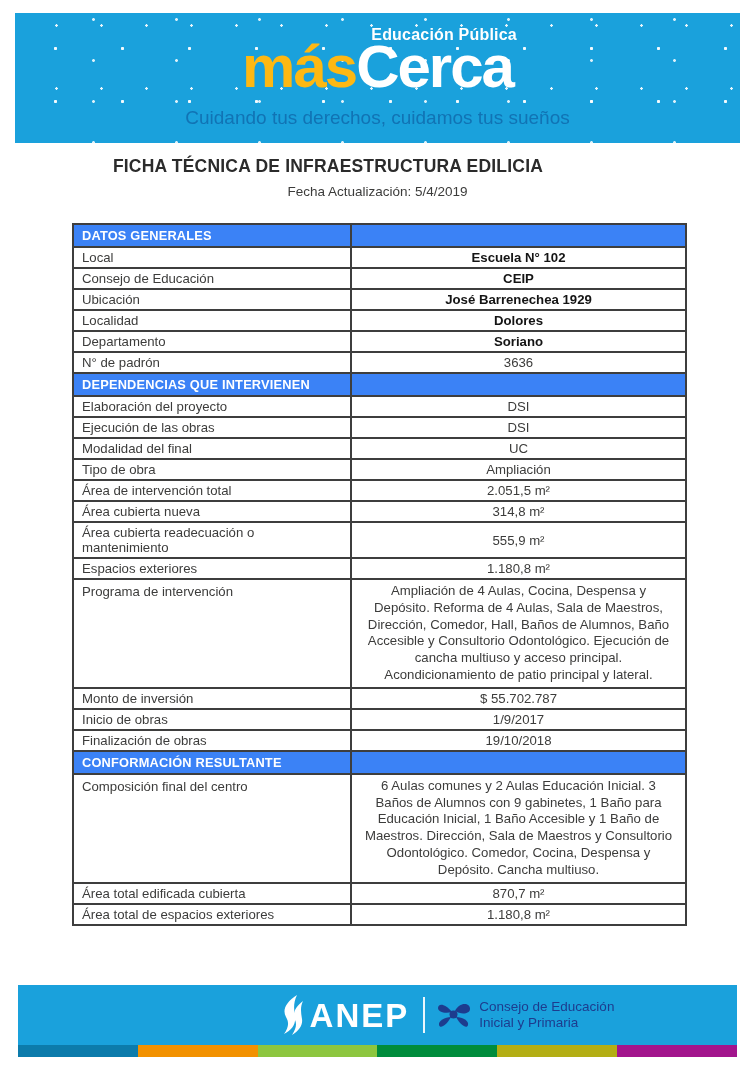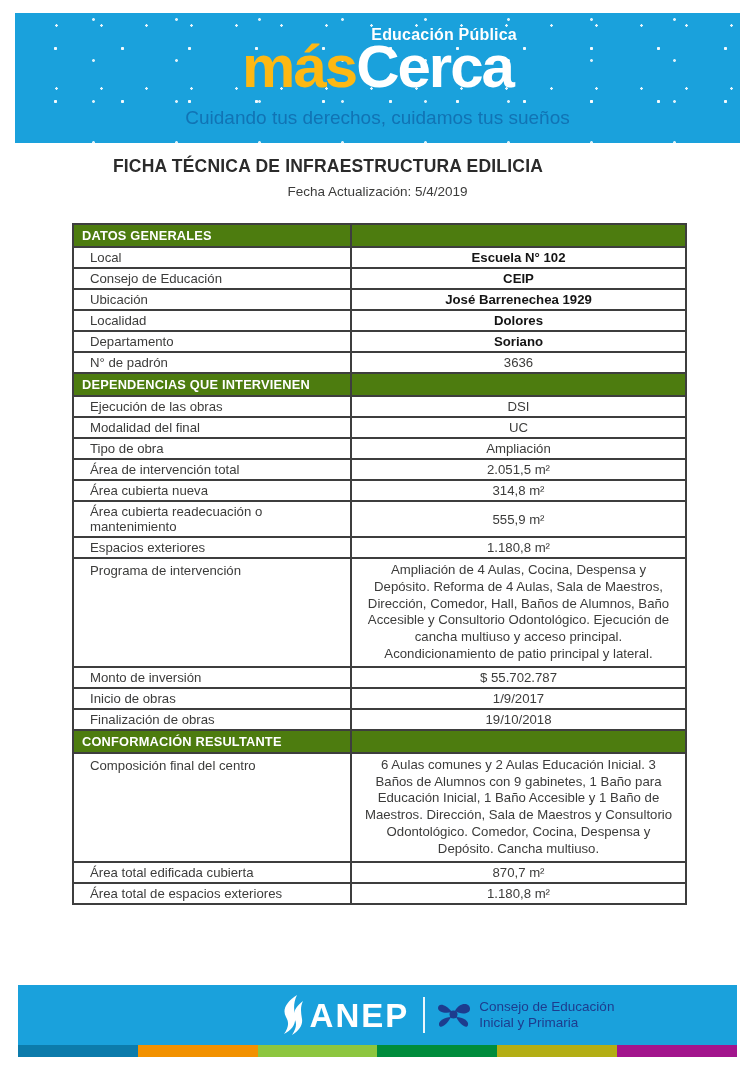--- a/index.html
+++ b/index.html
@@ -41,25 +41,25 @@
   }
 
   
   table.ficha {
     position:absolute; left:72px; top:223px; width:613px;
     border-collapse:collapse; table-layout:fixed;
   }
   .ficha td {
     border:2px solid #3e3e3e;
     font-size:13.2px; line-height:15px;
-    padding:2px 16px; vertical-align:middle;
+    padding:2px 8px; vertical-align:middle;
     overflow:hidden;
   }
   .ficha td.sec {
-    background:#4d7c0f; color:#ffffff; font-weight:700;
+    background:#3b82f6; color:#ffffff; font-weight:700;
     font-size:12.8px; letter-spacing:0.2px; padding:3px 8px;
   }
   .ficha td.lbl { text-align:left; }
   .ficha td.val { text-align:center; }
   .ficha td.val.bold { font-weight:700; color:#141414; }
   .ficha td.long { text-align:center; line-height:16.8px; padding:3px 10px; }
   .ficha td.vtop { vertical-align:top; padding-top:4px; }
 
   
   .footer { position:absolute; left:18px; top:985px; width:719px; }
@@ -125,20 +125,24 @@
     <td class="val bold">Soriano</td>
   </tr>
   <tr>
     <td class="lbl">N° de padrón</td>
     <td class="val">3636</td>
   </tr>
 
   <tr>
     <td class="sec">DEPENDENCIAS QUE INTERVIENEN</td>
     <td class="sec"></td>
+  </tr>
+  <tr>
+    <td class="lbl">Elaboración del proyecto</td>
+    <td class="val">DSI</td>
   </tr>
   <tr>
     <td class="lbl">Ejecución de las obras</td>
     <td class="val">DSI</td>
   </tr>
 
   <tr>
     <td class="lbl">Modalidad del final</td>
     <td class="val">UC</td>
   </tr>

